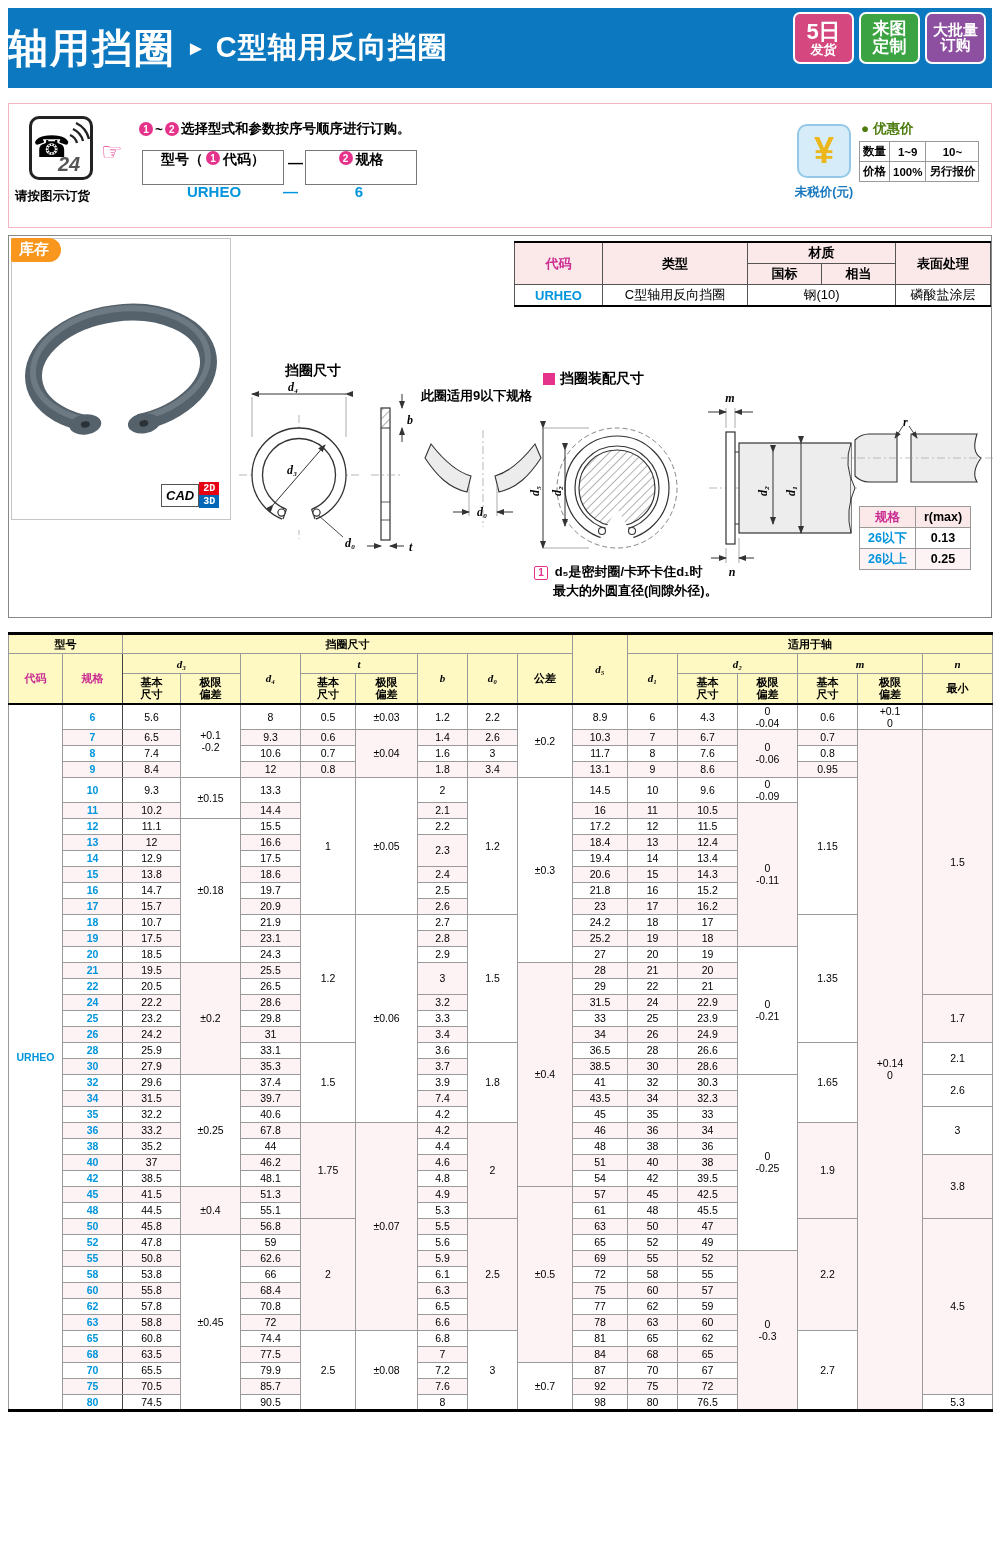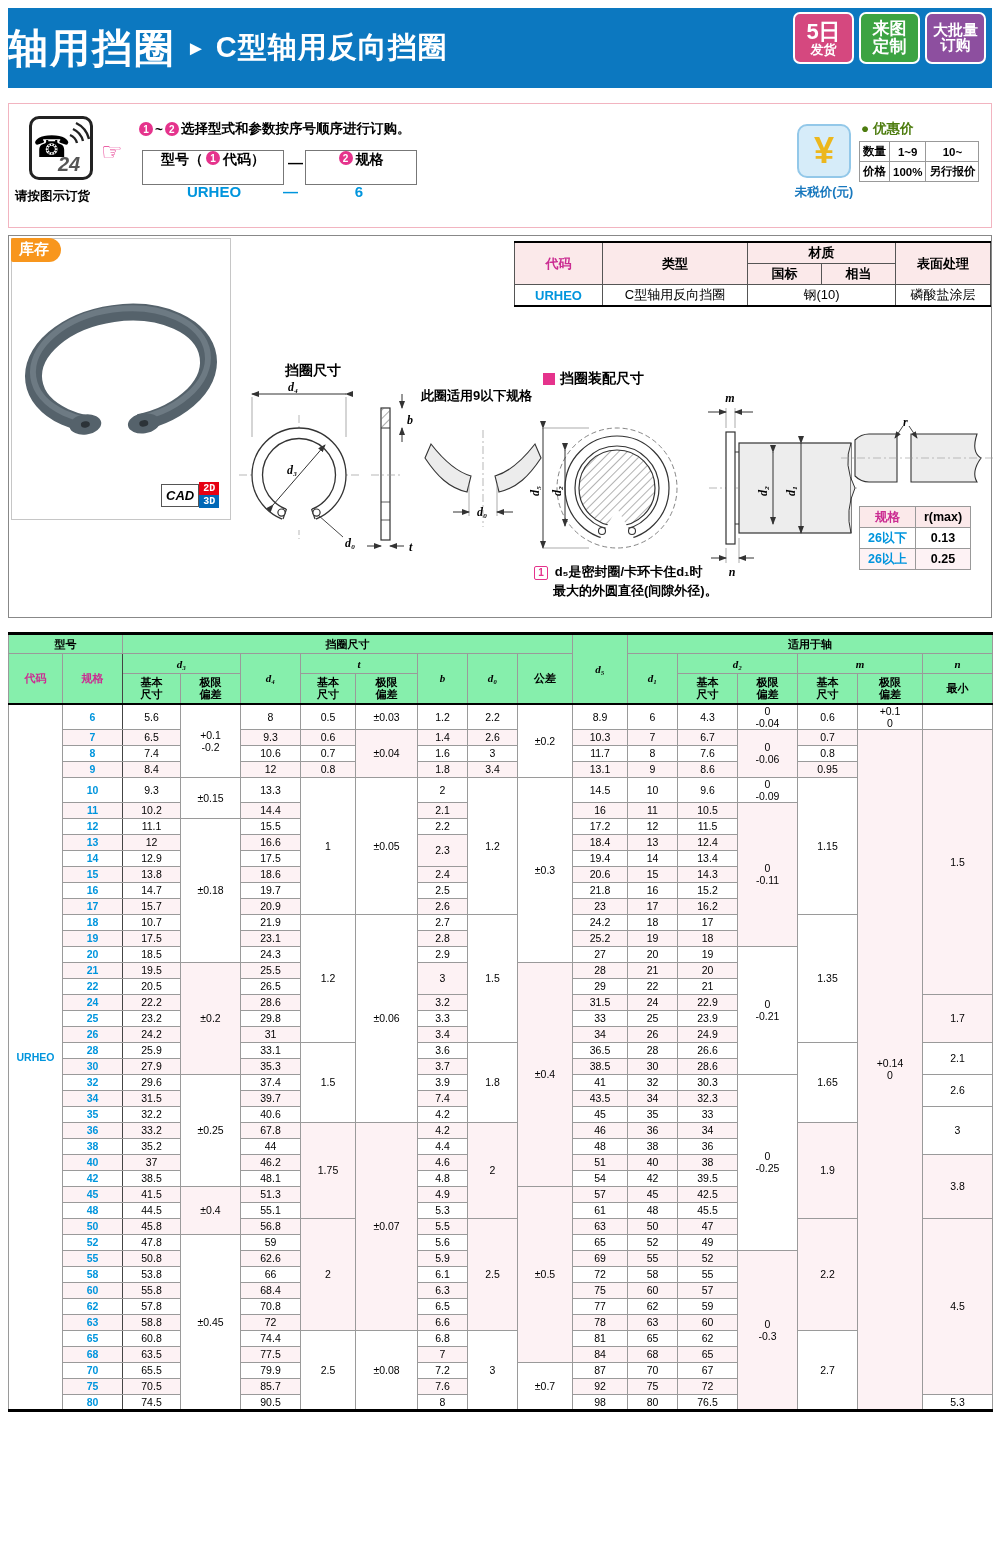--- a/index.html
+++ b/index.html
@@ -60,21 +60,21 @@
   .rmax { position:absolute; left:850px; top:270px; border-collapse:collapse; }
   .rmax td { border:1px solid #999; font-size:12.5px; font-weight:bold; text-align:center; height:21px; padding:0 8px; }
   .rmax tr:first-child td { background:#fbe9ea; }
   .rmax tr:nth-child(3) td { background:#fdf2f4; }
   .specblue { color:#0095dd; }
 
   
   .bigwrap { position:absolute; left:8px; top:632px; width:984px; }
   table.big { width:984px; border-collapse:collapse; table-layout:fixed; border-top:3px solid #000; border-bottom:3px solid #000; }
   table.big th, table.big td { border:1px solid #9a9a9a; text-align:center; vertical-align:middle; padding:0; }
-  table.big thead th { background:#86efac; font-size:11px; font-weight:bold; }
+  table.big thead th { background:#fef9c3; font-size:11px; font-weight:bold; }
   table.big thead { border-bottom:2px solid #000; }
   table.big thead tr:nth-child(1) th { height:20px; }
   table.big thead tr:nth-child(2) th { height:20px; }
   table.big thead tr:nth-child(3) th { height:30px; white-space:pre-line; line-height:1.15; }
   table.big tbody td { height:16px; font-size:10.5px; }
   table.big tbody tr:nth-child(even) { background:#fdf2f4; }
   td.code-cell { color:#0095dd; font-weight:bold; font-size:12px; }
   td.spec-cell { color:#0095dd; font-weight:bold; }
   td.tol { font-size:9px; }
   td.stack { white-space:pre-line; font-size:8.5px; line-height:1.15; }

